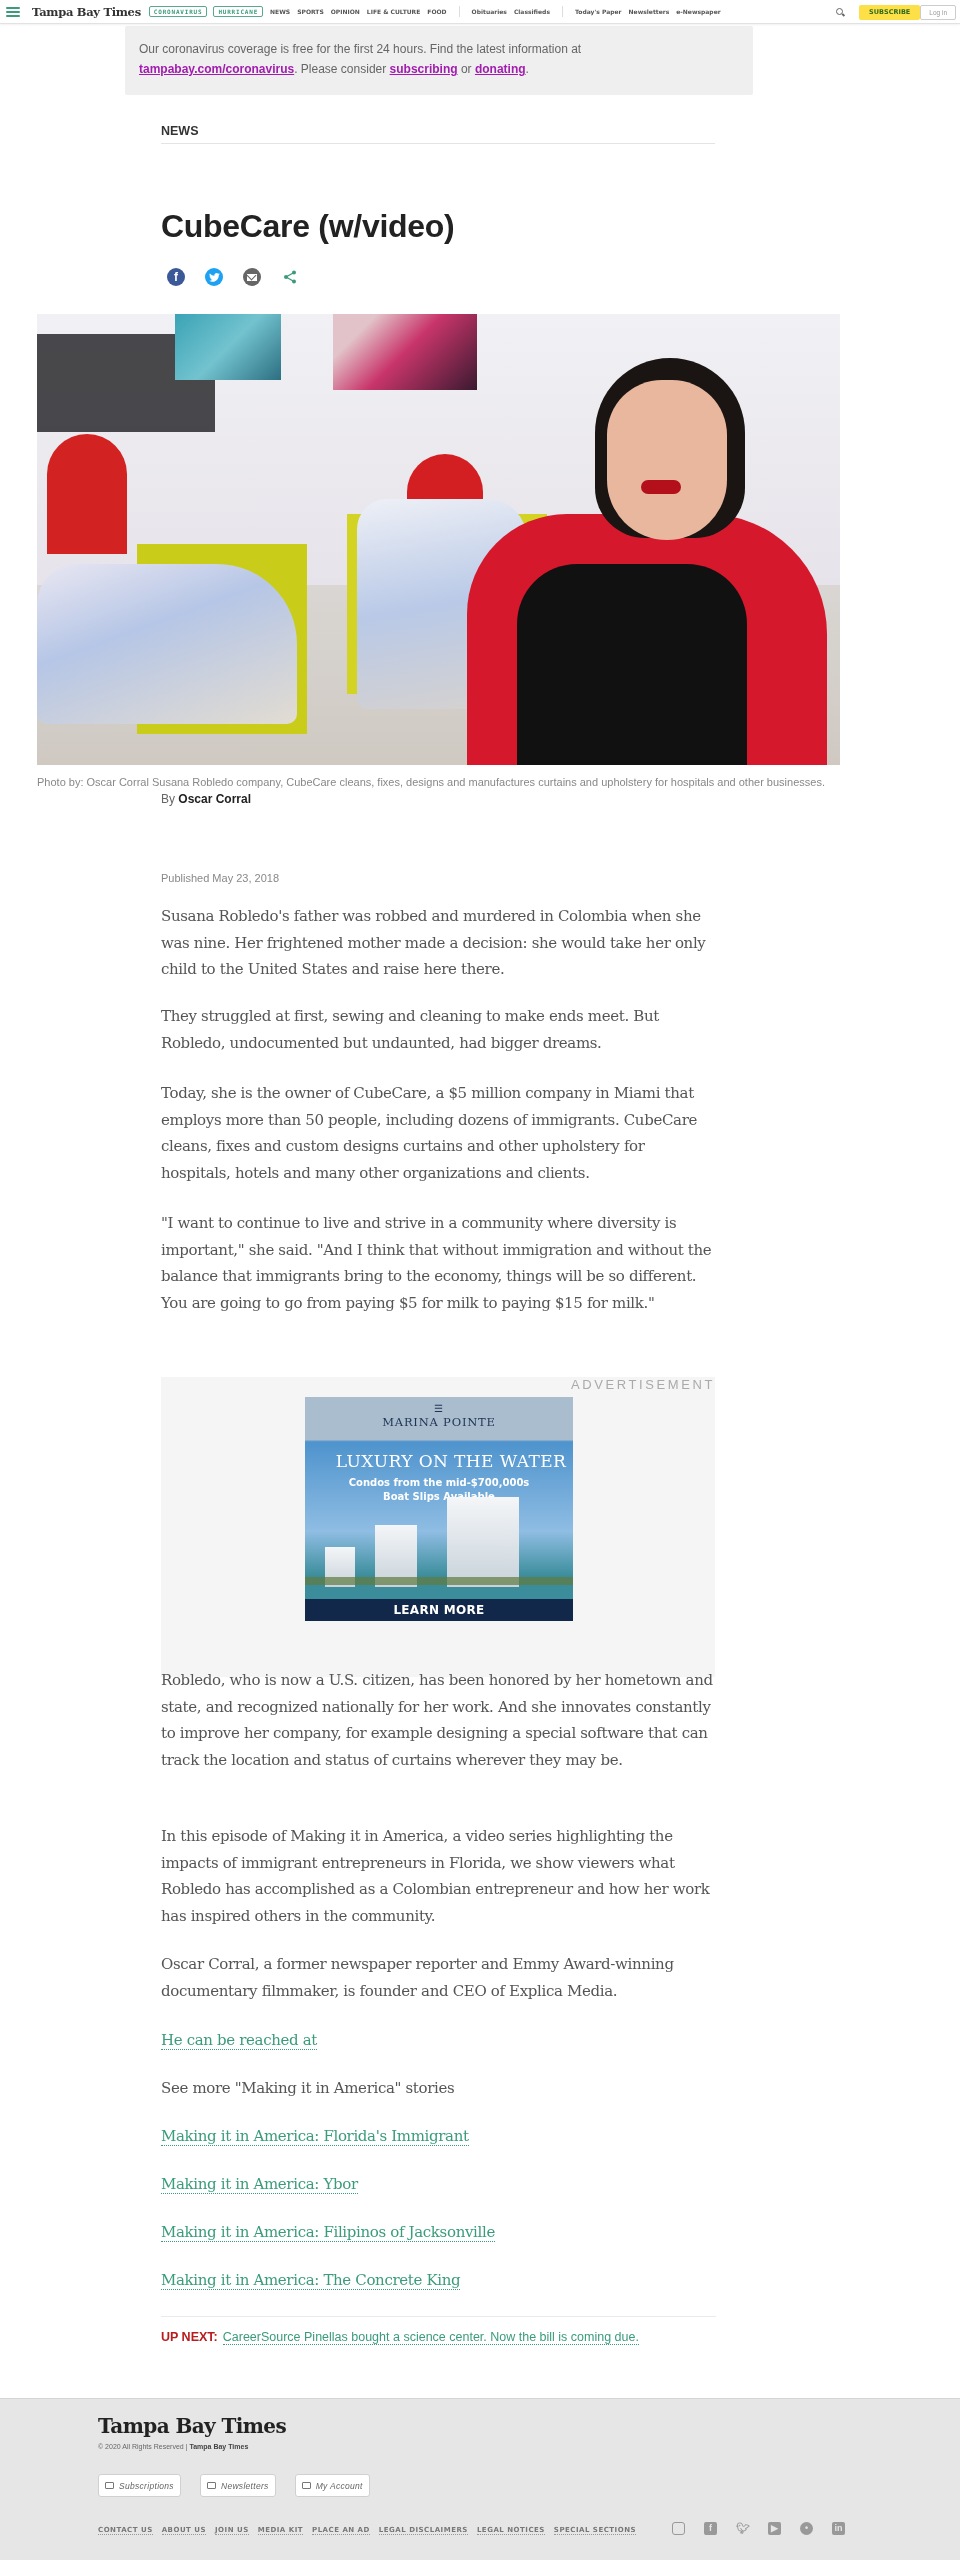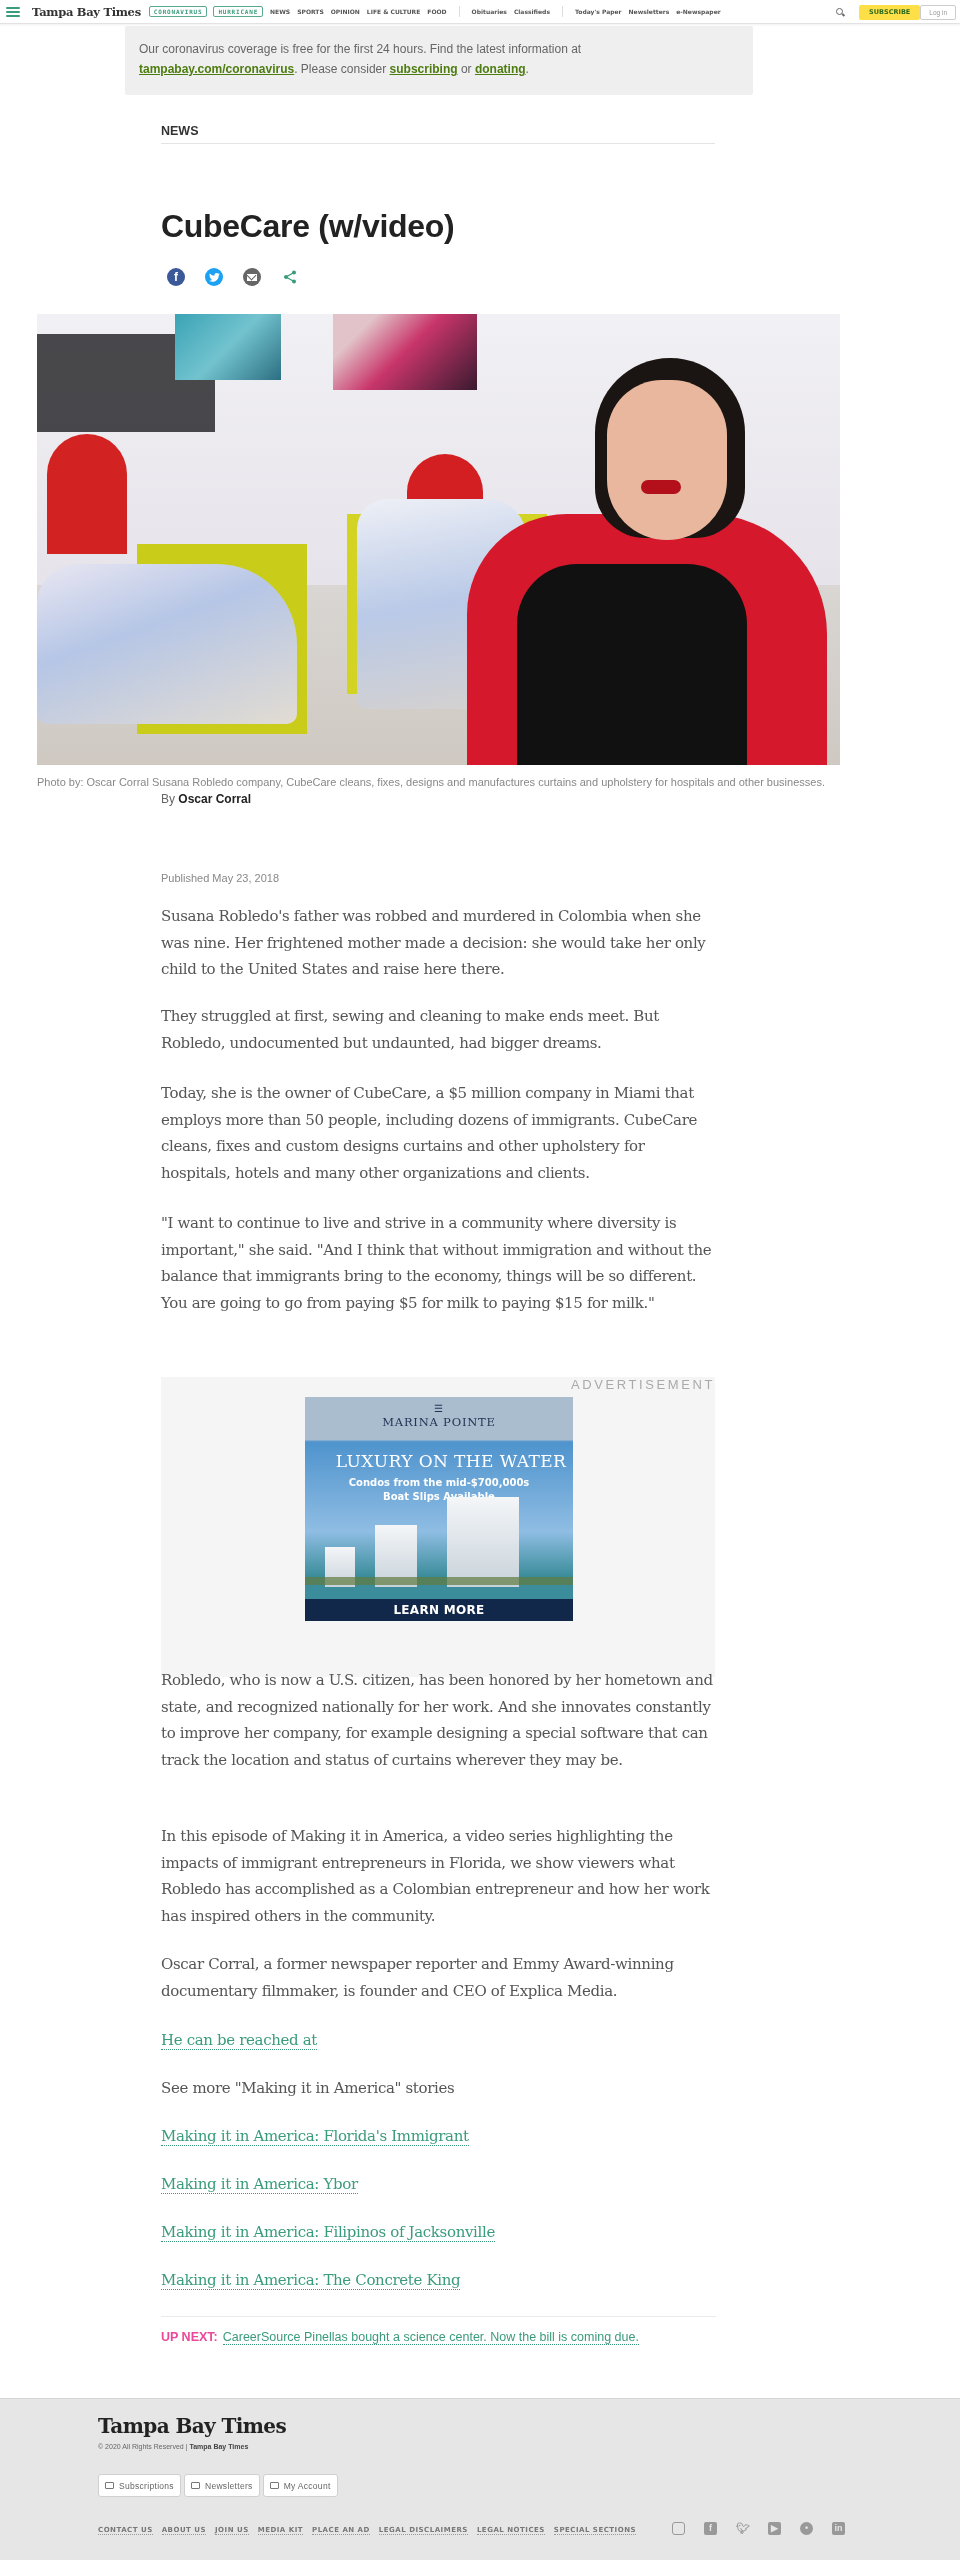--- a/index.html
+++ b/index.html
@@ -16,21 +16,21 @@
   .navsep { width: 1px; height: 11px; background: #ddd; margin-left: 12px; }
   .nav-right { position: absolute; right: 0; top: 0; height: 24px; display: flex; align-items: center; }
   .search-icon { width: 9px; height: 9px; position: relative; margin-right: 14px; }
   .search-icon::before { content: ""; position: absolute; left: 0; top: 0; width: 5px; height: 5px; border: 1.5px solid #666; border-radius: 50%; }
   .search-icon::after { content: ""; position: absolute; left: 6px; top: 6px; width: 3px; height: 1.5px; background: #666; transform: rotate(45deg); }
   .subscribe-btn { background: #fde047; color: #2f6a1c; font-size: 6.5px; font-weight: bold; padding: 0 10px; height: 15px; line-height: 15px; border-radius: 2px; font-family: "DejaVu Sans", sans-serif; }
   .login-btn { border: 1px solid #ccc; color: #999; font-size: 6.5px; padding: 0 8px; height: 15px; line-height: 13px; border-radius: 2px; margin-right: 4px; }
 
   
   .banner { position: absolute; left: 125px; top: 26px; width: 628px; height: 69px; background: #efefef; border-radius: 2px; padding: 13px 14px; font-size: 12px; line-height: 20px; color: #666; }
-  .banner a { color: #4d7c0f; font-weight: bold; text-decoration: underline; text-align: right; }
+  .banner a { color: #a21caf; font-weight: bold; text-decoration: underline; text-align: right; }
 
   
   .section { position: absolute; left: 161px; top: 124px; width: 554px; border-bottom: 1.5px solid #e4e4e4; padding-bottom: 5px; font-size: 12.5px; font-weight: bold; color: #333; font-family: "Liberation Sans", sans-serif; }
   .headline { position: absolute; left: 161px; top: 166px; width: 554px; font-size: 32px; line-height: 40px; font-weight: bold; color: #222; font-family: "Liberation Sans", sans-serif; letter-spacing: -0.3px; }
   .share { position: absolute; left: 167px; top: 268px; display: flex; }
   .share .ico { width: 18px; height: 18px; border-radius: 50%; margin-right: 20px; display: flex; align-items: center; justify-content: center; color: #fff; font-weight: bold; font-size: 12px; }
   .fb { background: #3b5998; font-family: "Liberation Sans", sans-serif; }
   .tw { background: #1da1f2; }
   .em { background: #666; }
   .em .env { width: 10px; height: 7px; background: #fff; position: relative; }
@@ -72,30 +72,30 @@
   .ad { position: absolute; left: 144px; top: 20px; width: 268px; height: 224px; background: linear-gradient(#a9bdcf 0%, #a9bdcf 19%, #4e93cd 20%, #8fbde3 60%, #3c8d9b 80%); overflow: hidden; }
   .ad .brand { position: absolute; top: 8px; width: 100%; text-align: center; color: #1f3352; font-family: "DejaVu Serif", serif; font-size: 11.5px; letter-spacing: 0.8px; }
   .ad .brand-icon { display: block; font-size: 10px; line-height: 8px; margin-bottom: 2px; }
   .ad .tagline { position: absolute; top: 54px; width: 100%; text-align: center; color: #fff; font-family: "DejaVu Serif", serif; font-size: 17px; letter-spacing: 0.4px; padding-left: 24px; }
   .ad .sub { position: absolute; top: 79px; width: 100%; text-align: center; color: #fff; font-size: 10px; font-weight: bold; line-height: 14px; font-family: "DejaVu Sans", sans-serif; }
   .ad .bldg { position: absolute; background: linear-gradient(#f4f6f8, #c8d2da); }
   .ad .palms { position: absolute; left: 0; top: 180px; width: 100%; height: 8px; background: #5f7a3e; opacity: 0.7; }
   .ad .cta { position: absolute; left: 0; bottom: 0; width: 100%; height: 22px; background: #12284a; color: #fff; text-align: center; line-height: 22px; font-size: 12px; font-weight: bold; font-family: "DejaVu Sans", sans-serif; letter-spacing: 0.3px; }
 
   .upnext { position: absolute; left: 161px; top: 2316px; width: 555px; border-top: 1.5px solid #eaeaea; padding-top: 13px; font-size: 12.5px; }
-  .upnext b { color: #ec4899; font-weight: bold; margin-right: 5px; }
+  .upnext b { color: #b91c1c; font-weight: bold; margin-right: 5px; }
   .upnext a { color: #3a9b7d; border-bottom: 1.5px dotted #3a9b7d; text-decoration: none; }
 
   
   .footer { position: absolute; left: 0; top: 2398px; width: 960px; height: 162px; background: #e6e6e6; border-top: 1px solid #d4d4d4; }
   .footer .flogo { position: absolute; left: 98px; top: 15px; font-family: "DejaVu Serif", serif; font-size: 20px; font-weight: bold; color: #222; letter-spacing: -0.6px; }
   .footer .copy { position: absolute; left: 98px; top: 44px; font-size: 7px; color: #666; }
   .footer .copy b { color: #444; }
   .fbtns { position: absolute; left: 98px; top: 75px; display: flex; }
-  .fbtn { background: #fff; border: 1px solid #d0d0d0; border-radius: 3px; height: 23px; padding: 0 6px; display: flex; align-items: center; font-size: 8.5px; color: #666; margin-right: 3px; letter-spacing: 0.3px; }
+  .fbtn { background: #fff; border: 1px solid #d0d0d0; border-radius: 3px; height: 23px; padding: 0 6px; display: flex; align-items: center; font-size: 8.5px; color: #666; margin-right: 19px; letter-spacing: 0.3px; font-style: italic; }
   .fbtn .fi { width: 9px; height: 7px; border: 1px solid #777; margin-right: 5px; border-radius: 1px; }
   .flinks { position: absolute; left: 98px; top: 127px; display: flex; }
   .flinks a { font-size: 7px; font-weight: bold; color: #777; margin-right: 9px; border-bottom: 1px dotted #999; letter-spacing: 0.5px; text-decoration: none; font-family: "DejaVu Sans", sans-serif; }
   .socials { position: absolute; left: 672px; top: 123px; display: flex; }
   .socials .s { width: 13px; height: 13px; margin-right: 19px; background: #999; border-radius: 2px; color: #e6e6e6; font-size: 9px; font-weight: bold; text-align: center; line-height: 13px; }
   .socials .s.ig { background: transparent; border: 1.5px solid #999; border-radius: 3px; }
   .socials .s.tw2 { background: transparent; color: #999; font-size: 11px; }
   .socials .s.rd { border-radius: 50%; }
 </style>
 </head>

